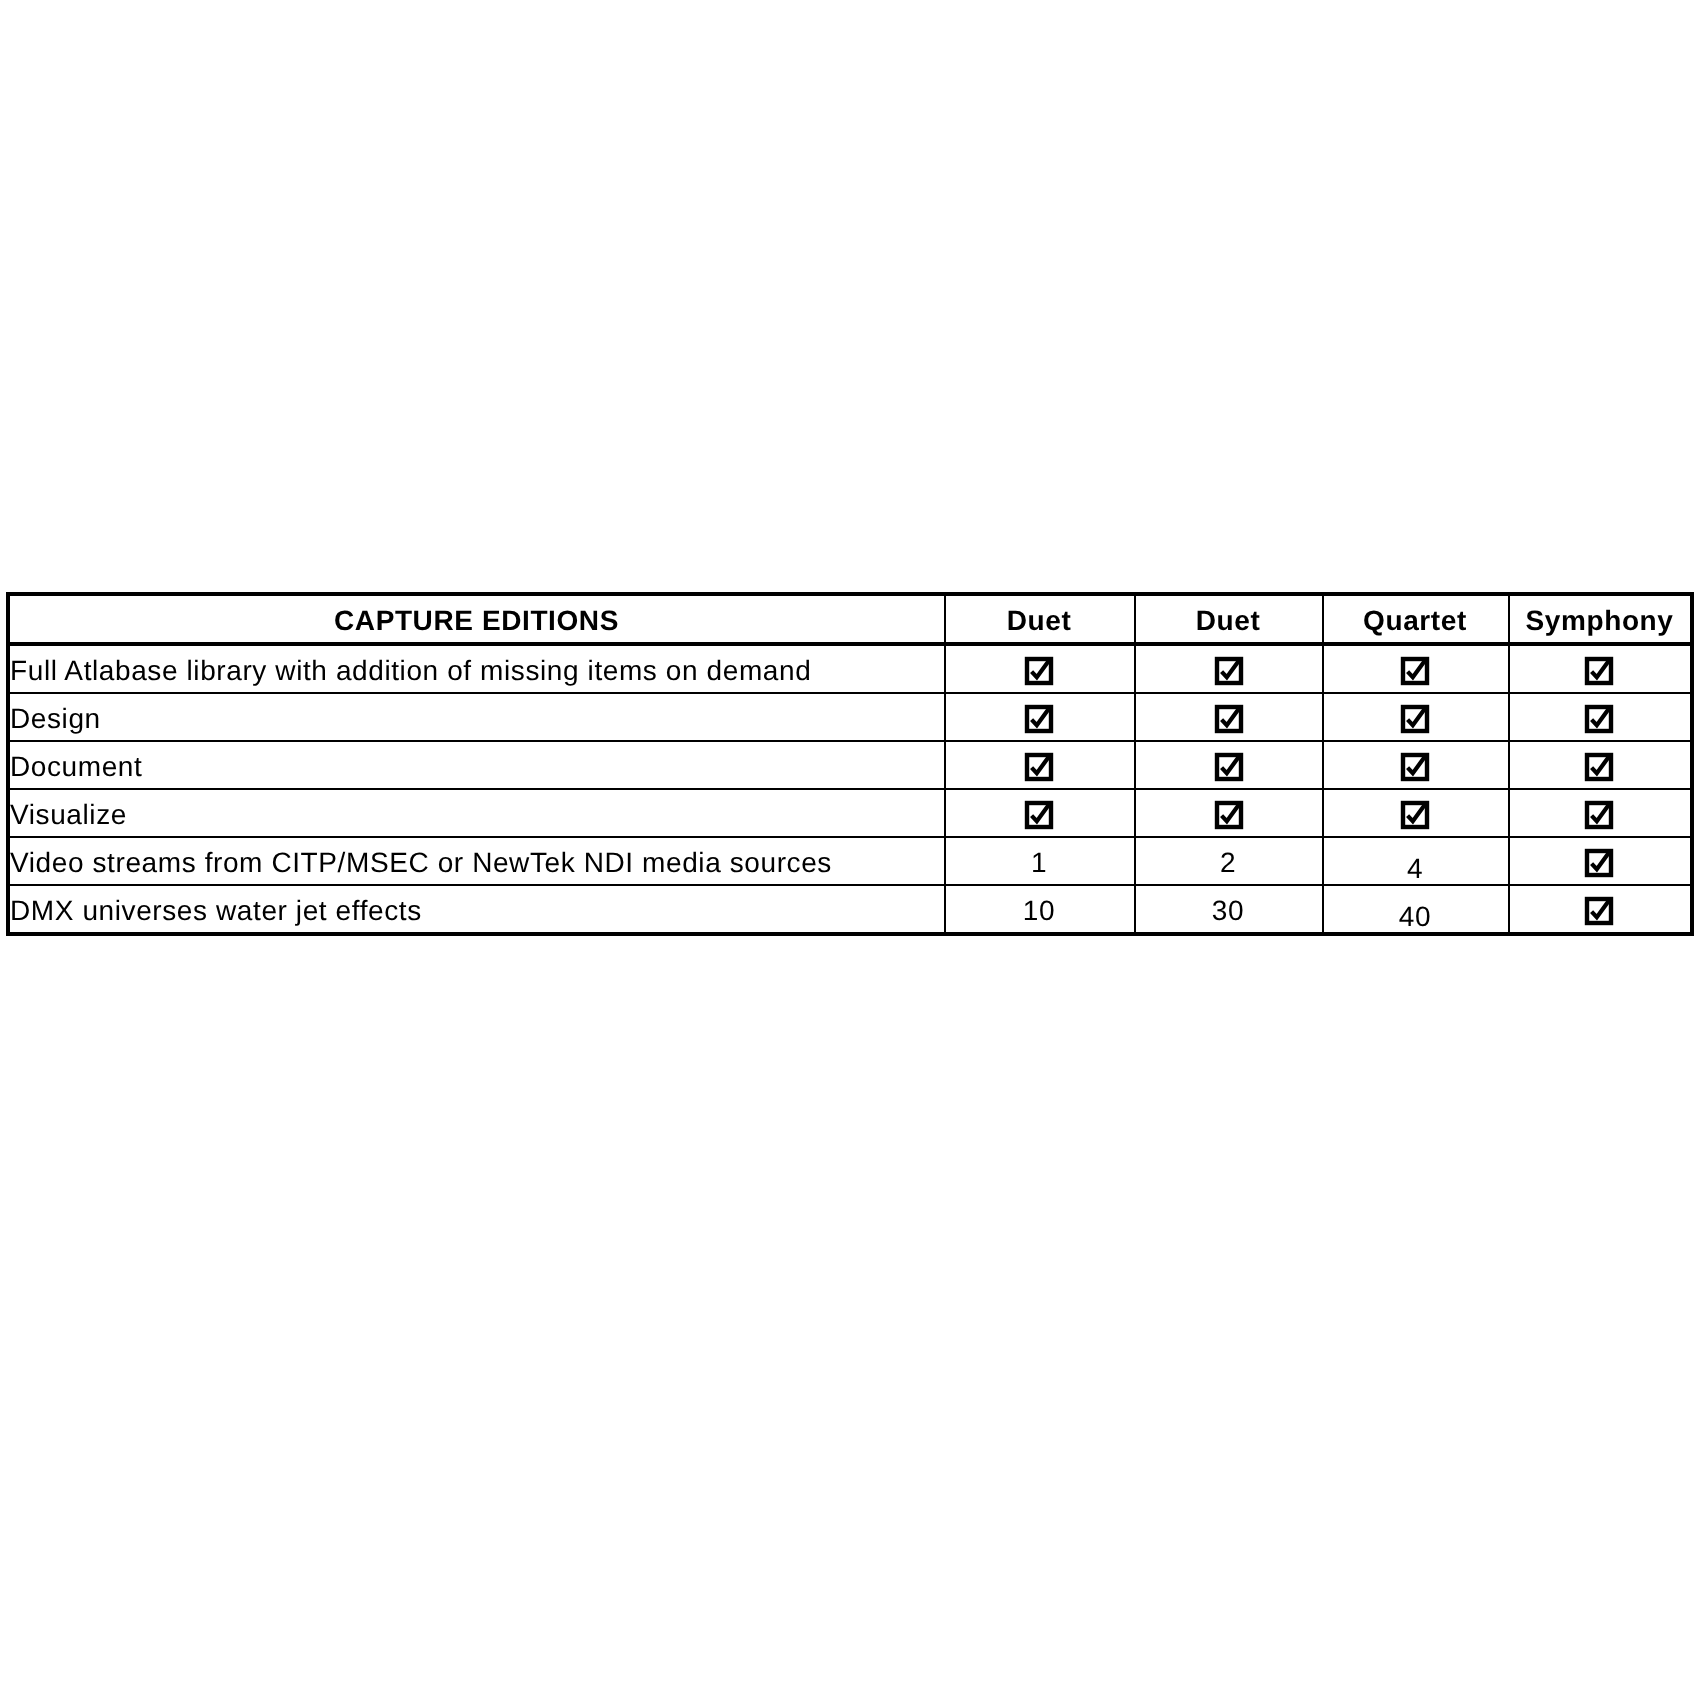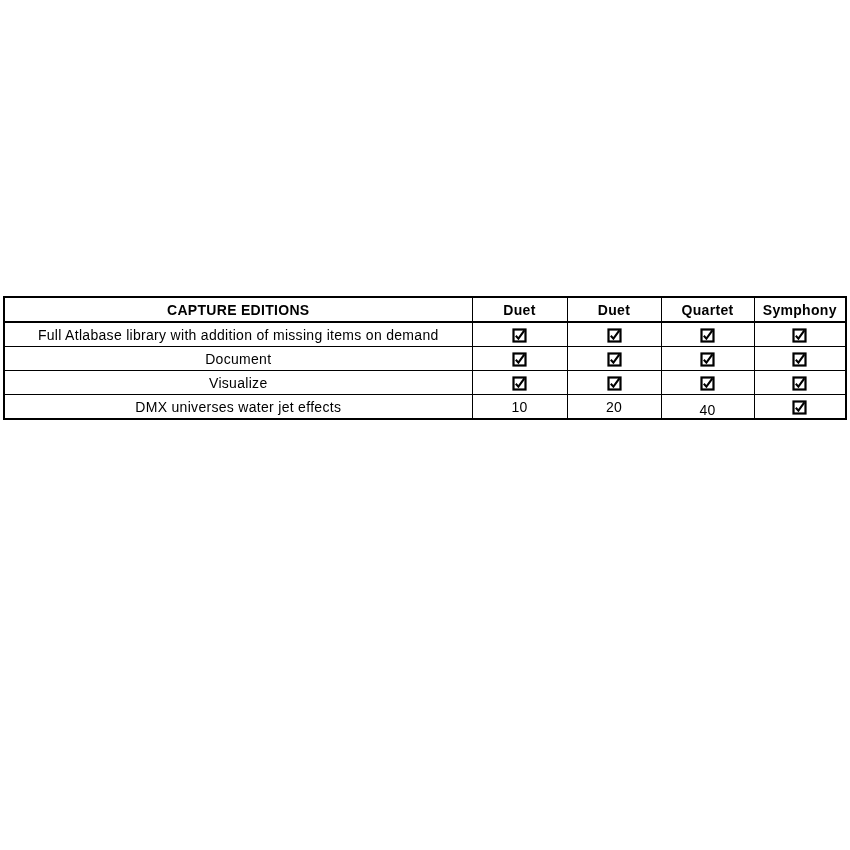--- a/index.html
+++ b/index.html
@@ -32,21 +32,21 @@
     white-space: nowrap;
     overflow: hidden;
     vertical-align: middle;
   }
   table.capture thead th {
     border-bottom: 2px solid #000;
     font-weight: bold;
     text-align: center;
   }
   th.feature, td.feature {
-    text-align: center;
+    text-align: left;
     padding-left: 4px;
   }
   td.val { text-align: center; }
   
   .low { display: inline-block; transform: translateY(3px); }
   svg.cb { display: inline-block; vertical-align: middle; margin-top: 1px; }
 </style>
 </head>
 <body>
 
@@ -64,20 +64,39 @@
         <th class="feature">CAPTURE EDITIONS</th>
         <th>Duet</th>
         <th>Duet</th>
         <th>Quartet</th>
         <th>Symphony</th>
       </tr>
     </thead>
     <tbody>
         <tr>
           <td class="feature">Full Atlabase library with addition of missing items on demand</td>
+          <td class="val"><svg class="cb" width="15" height="15" viewBox="0 0 15 15">
+              <rect x="1.5" y="1.5" width="12" height="12" fill="none" stroke="#000" stroke-width="2.2"></rect>
+              <path d="M3.8 7.8 L6.4 10.6 L12.4 2.4" fill="none" stroke="#000" stroke-width="2.1"></path>
+            </svg></td>
+          <td class="val"><svg class="cb" width="15" height="15" viewBox="0 0 15 15">
+              <rect x="1.5" y="1.5" width="12" height="12" fill="none" stroke="#000" stroke-width="2.2"></rect>
+              <path d="M3.8 7.8 L6.4 10.6 L12.4 2.4" fill="none" stroke="#000" stroke-width="2.1"></path>
+            </svg></td>
+          <td class="val"><svg class="cb" width="15" height="15" viewBox="0 0 15 15">
+              <rect x="1.5" y="1.5" width="12" height="12" fill="none" stroke="#000" stroke-width="2.2"></rect>
+              <path d="M3.8 7.8 L6.4 10.6 L12.4 2.4" fill="none" stroke="#000" stroke-width="2.1"></path>
+            </svg></td>
+          <td class="val"><svg class="cb" width="15" height="15" viewBox="0 0 15 15">
+              <rect x="1.5" y="1.5" width="12" height="12" fill="none" stroke="#000" stroke-width="2.2"></rect>
+              <path d="M3.8 7.8 L6.4 10.6 L12.4 2.4" fill="none" stroke="#000" stroke-width="2.1"></path>
+            </svg></td>
+        </tr>
+        <tr>
+          <td class="feature">Design</td>
           <td class="val"><svg class="cb" width="15" height="15" viewBox="0 0 15 15">
               <rect x="1.5" y="1.5" width="12" height="12" fill="none" stroke="#000" stroke-width="2.2"></rect>
               <path d="M3.8 7.8 L6.4 10.6 L12.4 2.4" fill="none" stroke="#000" stroke-width="2.1"></path>
             </svg></td>
           <td class="val"><svg class="cb" width="15" height="15" viewBox="0 0 15 15">
               <rect x="1.5" y="1.5" width="12" height="12" fill="none" stroke="#000" stroke-width="2.2"></rect>
               <path d="M3.8 7.8 L6.4 10.6 L12.4 2.4" fill="none" stroke="#000" stroke-width="2.1"></path>
             </svg></td>
           <td class="val"><svg class="cb" width="15" height="15" viewBox="0 0 15 15">
               <rect x="1.5" y="1.5" width="12" height="12" fill="none" stroke="#000" stroke-width="2.2"></rect>
@@ -120,23 +139,33 @@
           <td class="val"><svg class="cb" width="15" height="15" viewBox="0 0 15 15">
               <rect x="1.5" y="1.5" width="12" height="12" fill="none" stroke="#000" stroke-width="2.2"></rect>
               <path d="M3.8 7.8 L6.4 10.6 L12.4 2.4" fill="none" stroke="#000" stroke-width="2.1"></path>
             </svg></td>
           <td class="val"><svg class="cb" width="15" height="15" viewBox="0 0 15 15">
               <rect x="1.5" y="1.5" width="12" height="12" fill="none" stroke="#000" stroke-width="2.2"></rect>
               <path d="M3.8 7.8 L6.4 10.6 L12.4 2.4" fill="none" stroke="#000" stroke-width="2.1"></path>
             </svg></td>
         </tr>
         <tr>
+          <td class="feature">Video streams from CITP/MSEC or NewTek NDI media sources</td>
+          <td class="val"><span>1</span></td>
+          <td class="val"><span>2</span></td>
+          <td class="val"><span class="low">4</span></td>
+          <td class="val"><svg class="cb" width="15" height="15" viewBox="0 0 15 15">
+              <rect x="1.5" y="1.5" width="12" height="12" fill="none" stroke="#000" stroke-width="2.2"></rect>
+              <path d="M3.8 7.8 L6.4 10.6 L12.4 2.4" fill="none" stroke="#000" stroke-width="2.1"></path>
+            </svg></td>
+        </tr>
+        <tr>
           <td class="feature">DMX universes water jet effects</td>
           <td class="val"><span>10</span></td>
-          <td class="val"><span>20</span></td>
+          <td class="val"><span>30</span></td>
           <td class="val"><span class="low">40</span></td>
           <td class="val"><svg class="cb" width="15" height="15" viewBox="0 0 15 15">
               <rect x="1.5" y="1.5" width="12" height="12" fill="none" stroke="#000" stroke-width="2.2"></rect>
               <path d="M3.8 7.8 L6.4 10.6 L12.4 2.4" fill="none" stroke="#000" stroke-width="2.1"></path>
             </svg></td>
         </tr>
       </tbody>
   </table>
 </div>
 

